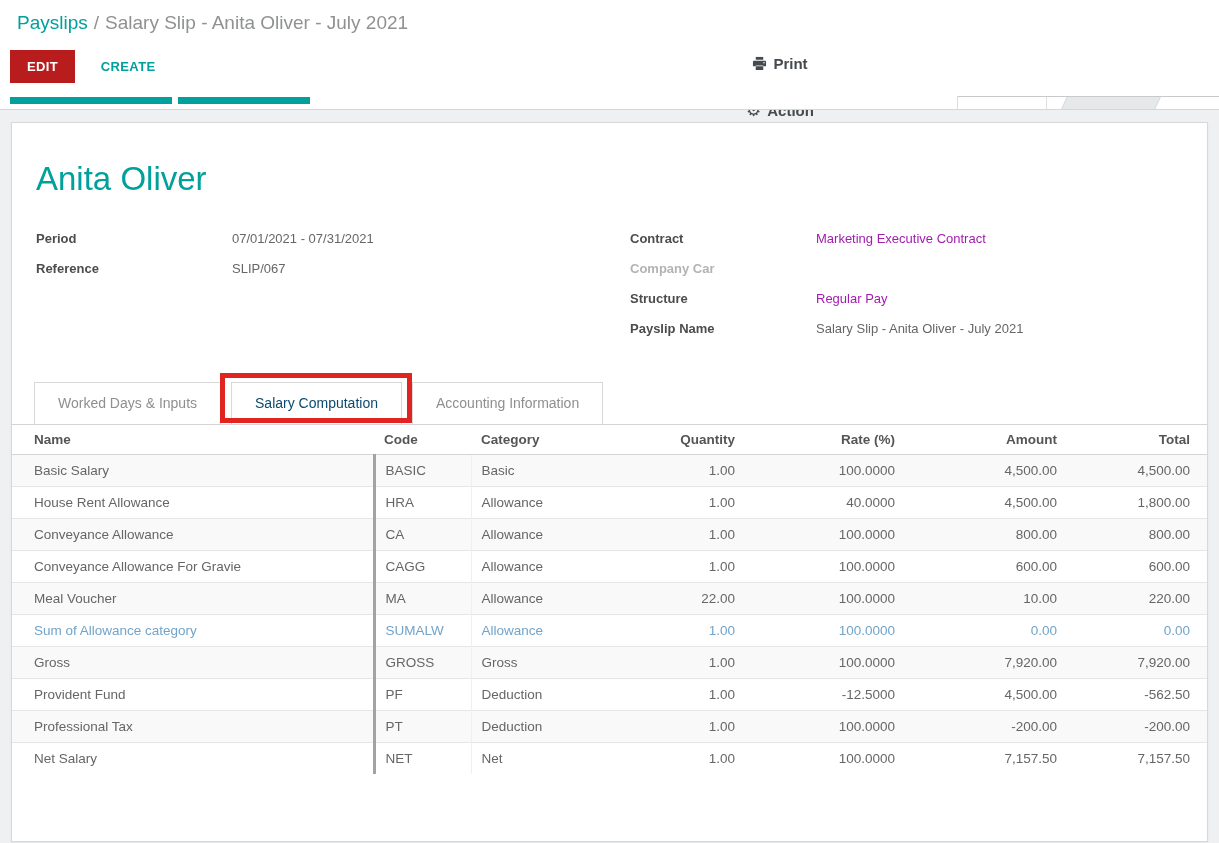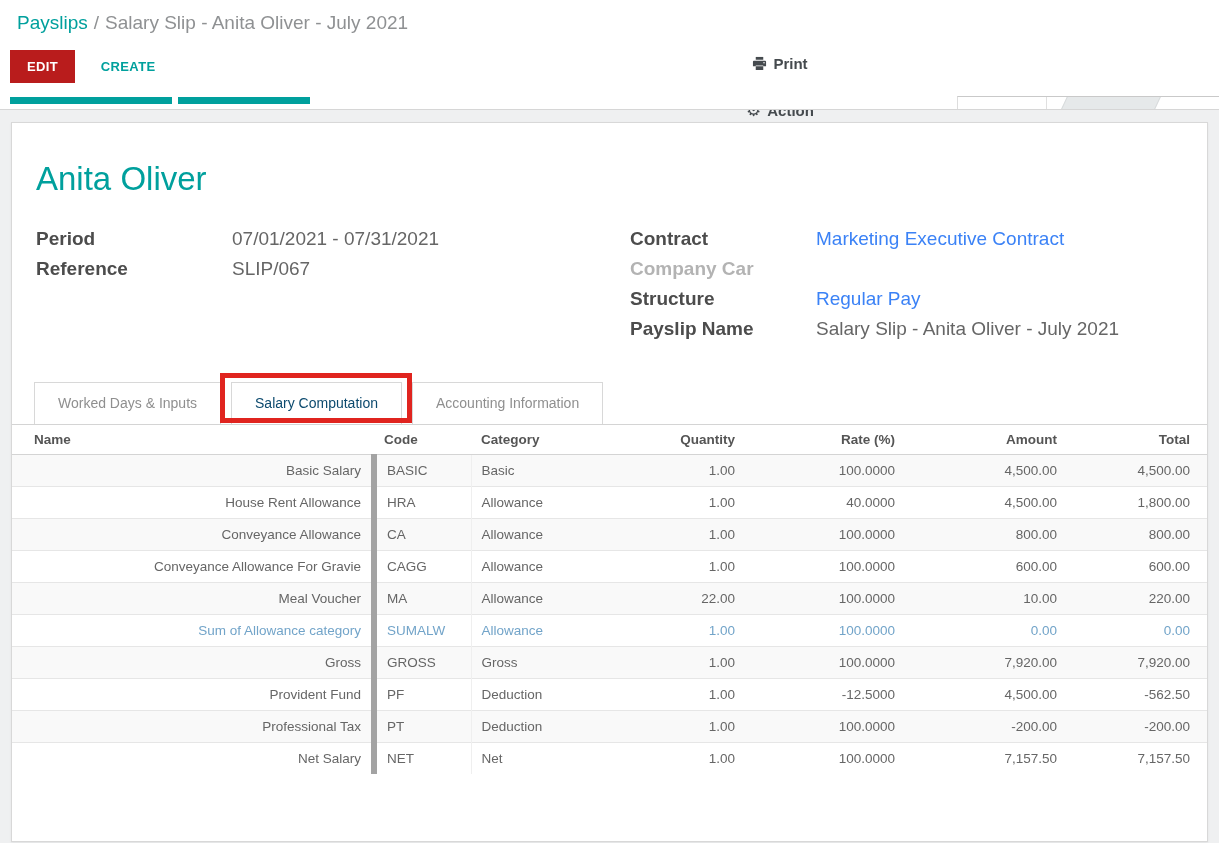--- a/index.html
+++ b/index.html
@@ -62,30 +62,30 @@
   .page { padding: 12px 11px 0; }
   .sheet {
     background: #fff; border: 1px solid #d8d8d8; height: 720px;
     box-shadow: 0 1px 2px rgba(0,0,0,.06); overflow: hidden;
   }
   .record-title {
     color: #00a09d; font-size: 33px; font-weight: normal;
     margin: 38px 0 32px 24px; line-height: 1.1;
   }
 
-  .fields { display: flex; margin: 0 20px 0 24px; font-size: 19px; }
+  .fields { display: flex; margin: 0 20px 0 24px; font-size: 13px; }
   .fcol-left { width: 594px; }
   .fcol-right { flex: 1; }
   .frow { display: flex; margin-bottom: 11px; min-height: 19px; line-height: 19px; }
   .flabel { font-weight: bold; color: #4c4c4c; }
   .fcol-left .flabel { width: 196px; }
   .fcol-right .flabel { width: 186px; }
   .flabel.muted { color: #b3b3b3; }
   .fvalue { color: #666; }
-  .fvalue.link { color: #3b82f6; cursor: pointer; }
+  .fvalue.link { color: #a21caf; cursor: pointer; }
 
   
   .notebook { margin-top: 33px; }
   .tabs { display: flex; padding-left: 22px; border-bottom: 1px solid #d4d4d4; align-items: flex-end; }
   .tab {
     border: 1px solid #d8d8d8; border-bottom: none; background: #fff;
     padding: 11px 23px; font-size: 14px; color: #8f8f8f; cursor: pointer;
     position: relative; white-space: nowrap; line-height: 19px;
   }
   .tab + .tab { margin-left: 10px; }
@@ -99,21 +99,21 @@
   table.slip { width: 100%; border-collapse: collapse; font-size: 13.5px; table-layout: fixed; }
   .slip th {
     font-weight: bold; color: #555; text-align: left;
     padding: 7px 10px; border-bottom: 1px solid #d4d4d4; white-space: nowrap;
   }
   .slip td { color: #666; padding: 8px 10px; white-space: nowrap; overflow: hidden; }
   .slip tbody tr { border-top: 1px solid #e6e6e6; }
   .slip tbody tr:first-child { border-top: none; }
   .slip tbody tr:nth-child(odd) { background: #f9f9f9; }
   .slip .c-name { padding-left: 22px; }
-  .slip td.c-name { border-right: 6px solid #a3a3a3; text-align: right; }
+  .slip td.c-name { border-right: 3px solid #a3a3a3; }
   .slip td.c-code { border-right: 1px solid #efefef; }
   .slip .num { text-align: right; }
   .slip .c-total { padding-right: 17px; }
   .slip tr.blue-row td { color: #72a4c9; }
 </style>
 </head>
 <body>
 
 <div class="control-panel">
   <div class="breadcrumb">

